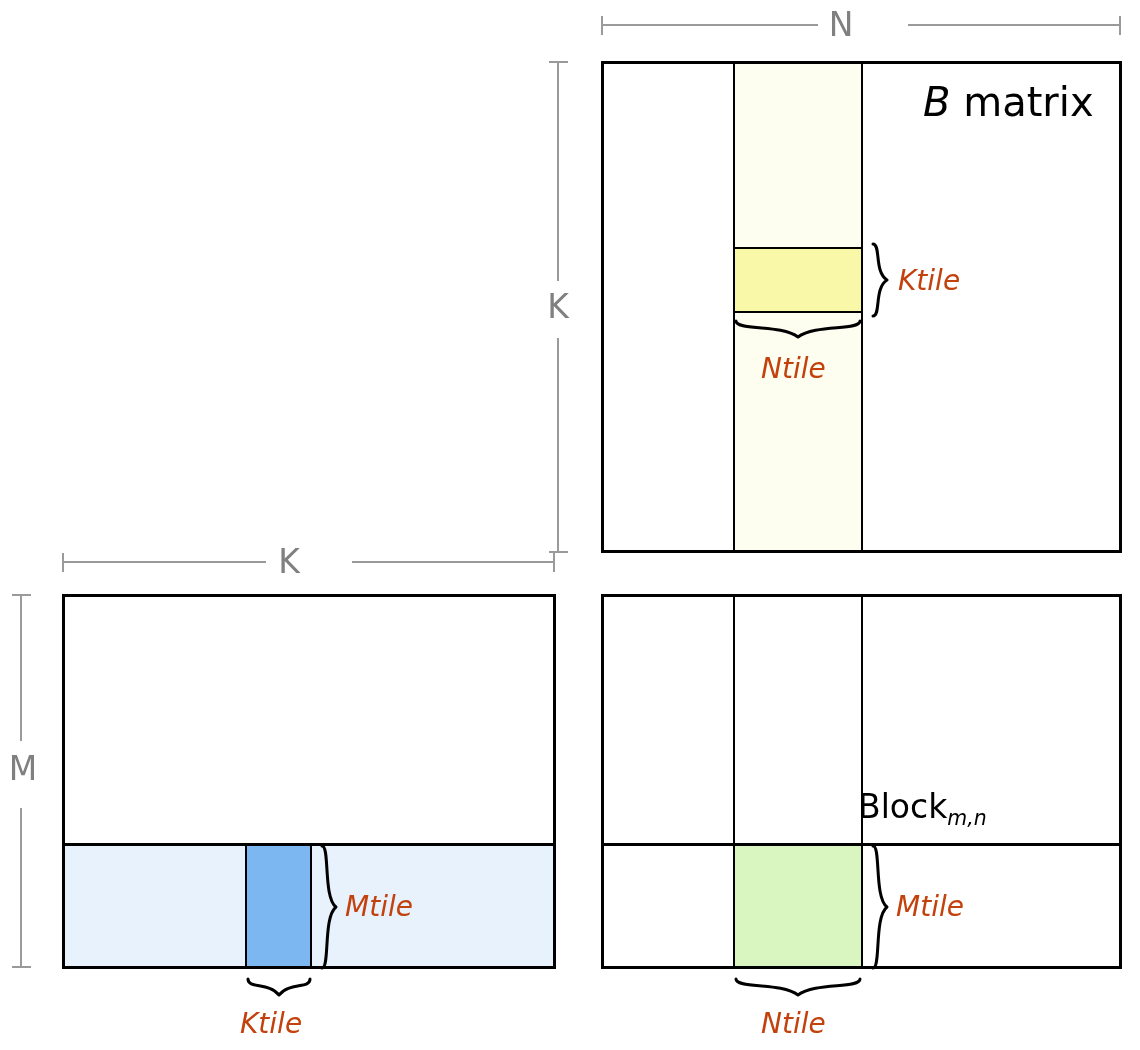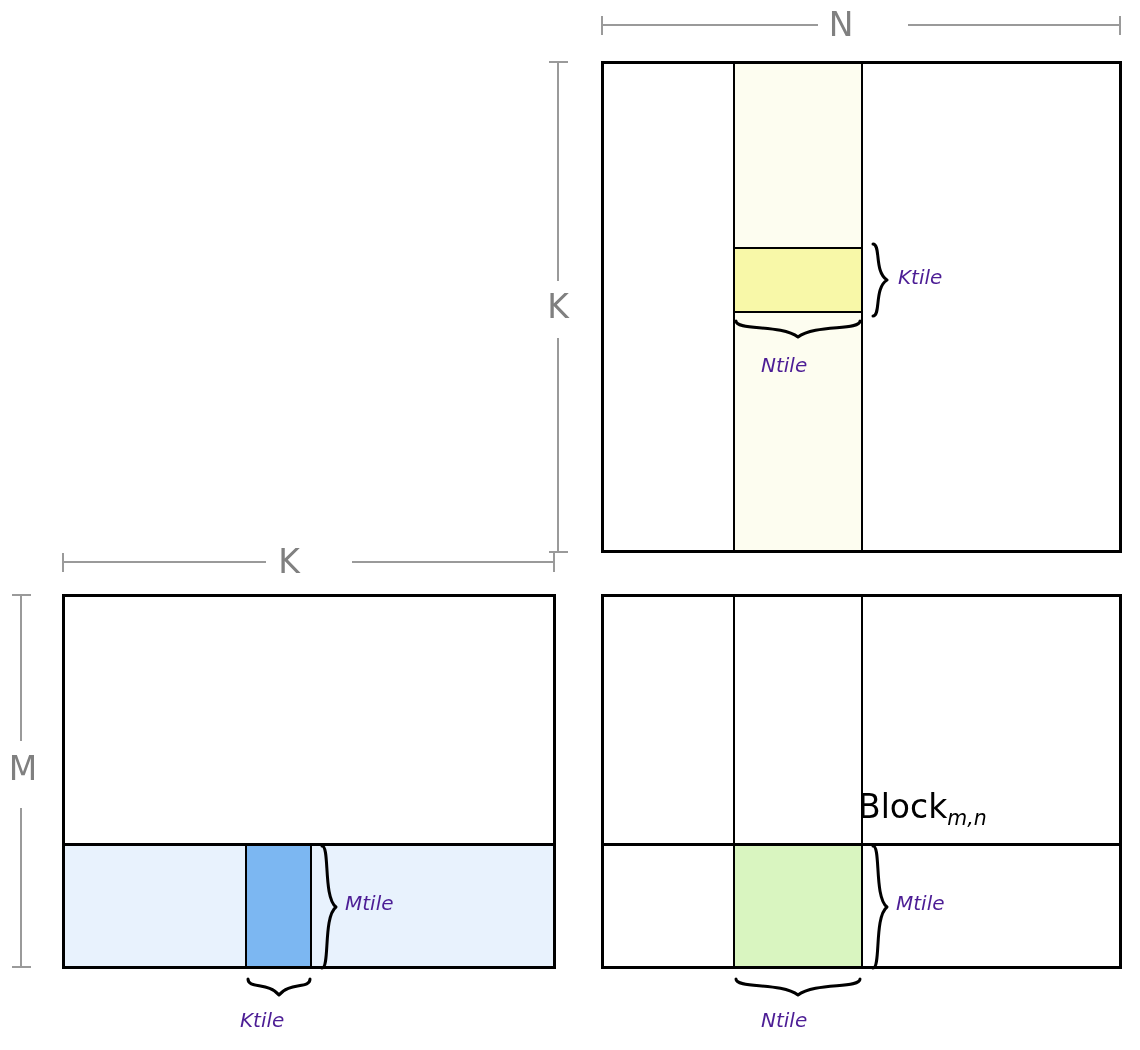--- a/index.html
+++ b/index.html
@@ -58,23 +58,23 @@
   }
   .block-label sub {
     font-style: italic;
     font-size: 0.62em;
     vertical-align: baseline;
     position: relative;
     top: 0.35em;
   }
   .tile-label {
     position: absolute;
-    font-size: 20px;
+    font-size: 28px;
     font-style: italic;
-    color: #4c1d95;
+    color: #c2410c;
     white-space: nowrap;
     line-height: 1;
   }
   .dim-label {
     position: absolute;
     font-size: 33px;
     color: #808080;
     white-space: nowrap;
     line-height: 1;
     text-align: center;
@@ -132,20 +132,21 @@
 
   <div class="matrix-box" style="left:601px; top:61px; width:521px; height:492px;">
   </div>
 
   <div class="tile" style="left:735px; top:64px; width:127px; height:486px; background:#fdfdf0;"></div>
   <div class="divider-v" style="left:733px; top:64px; height:486px;"></div>
   <div class="divider-v" style="left:861px; top:64px; height:486px;"></div>
 
   <div class="tile outlined" style="left:733px; top:247px; width:130px; height:66px; background:#f8f8a8;"></div>
 
+  <div class="matrix-title" style="left:923px; top:82px;"><span class="mt-letter">B</span><span> matrix</span></div>
 
   <svg class="brace-svg" width="26" height="76" viewBox="0 0 26 76" style="left:868px; top:242px;">
     <path d="M5 2 C13 2 6 30 19 38 C6 46 13 74 5 74"></path>
   </svg>
   <div class="tile-label" style="left:898px; top:267px;">Ktile</div>
 
   <svg class="brace-svg" width="130" height="26" viewBox="0 0 130 26" style="left:733px; top:318px;">
     <path d="M3 3 C3 13 48 6 65 19 C82 6 127 13 127 3"></path>
   </svg>
   <div class="tile-label" style="left:761px; top:355px;">Ntile</div>

